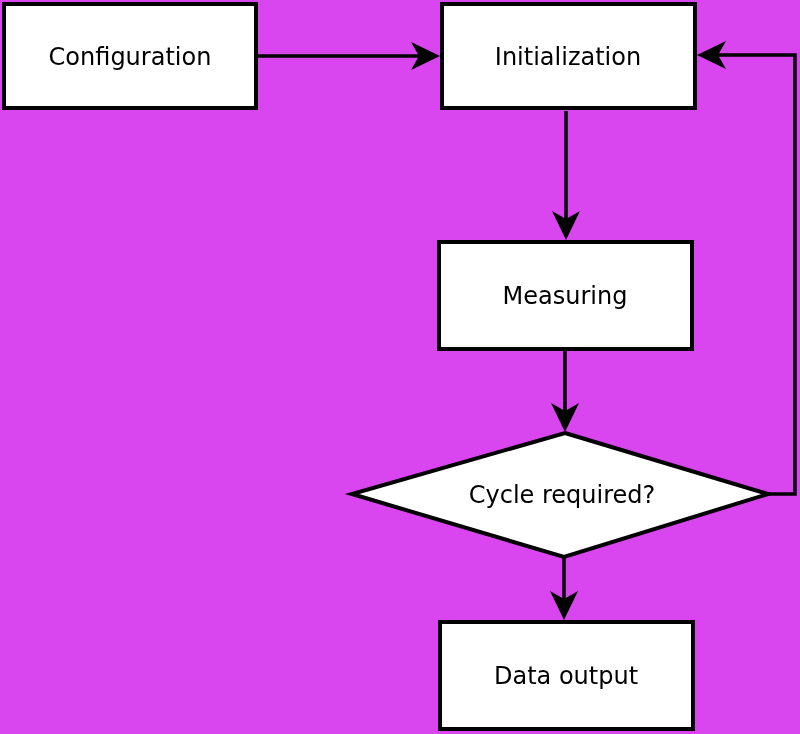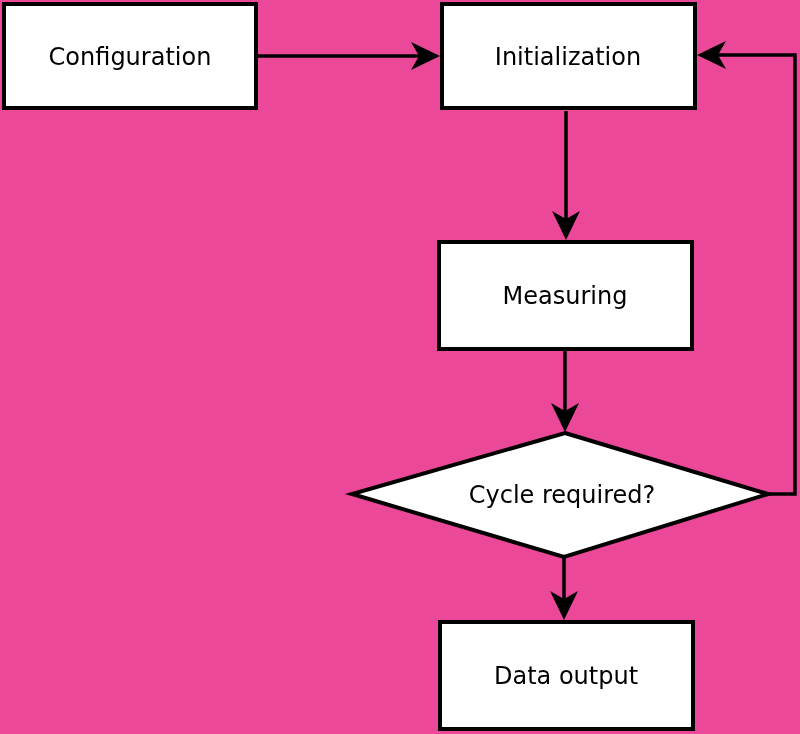--- a/index.html
+++ b/index.html
@@ -4,21 +4,21 @@
 <style>
   html, body {
     margin: 0;
     padding: 0;
     background: #ffffff;
   }
   .canvas {
     position: relative;
     width: 800px;
     height: 734px;
-    background: #ec4899;
+    background: #d946ef;
     font-family: "DejaVu Sans", "Liberation Sans", sans-serif;
   }
   svg {
     display: block;
   }
   .node-shape {
     fill: #ffffff;
     stroke: #000000;
     stroke-width: 4;
   }

